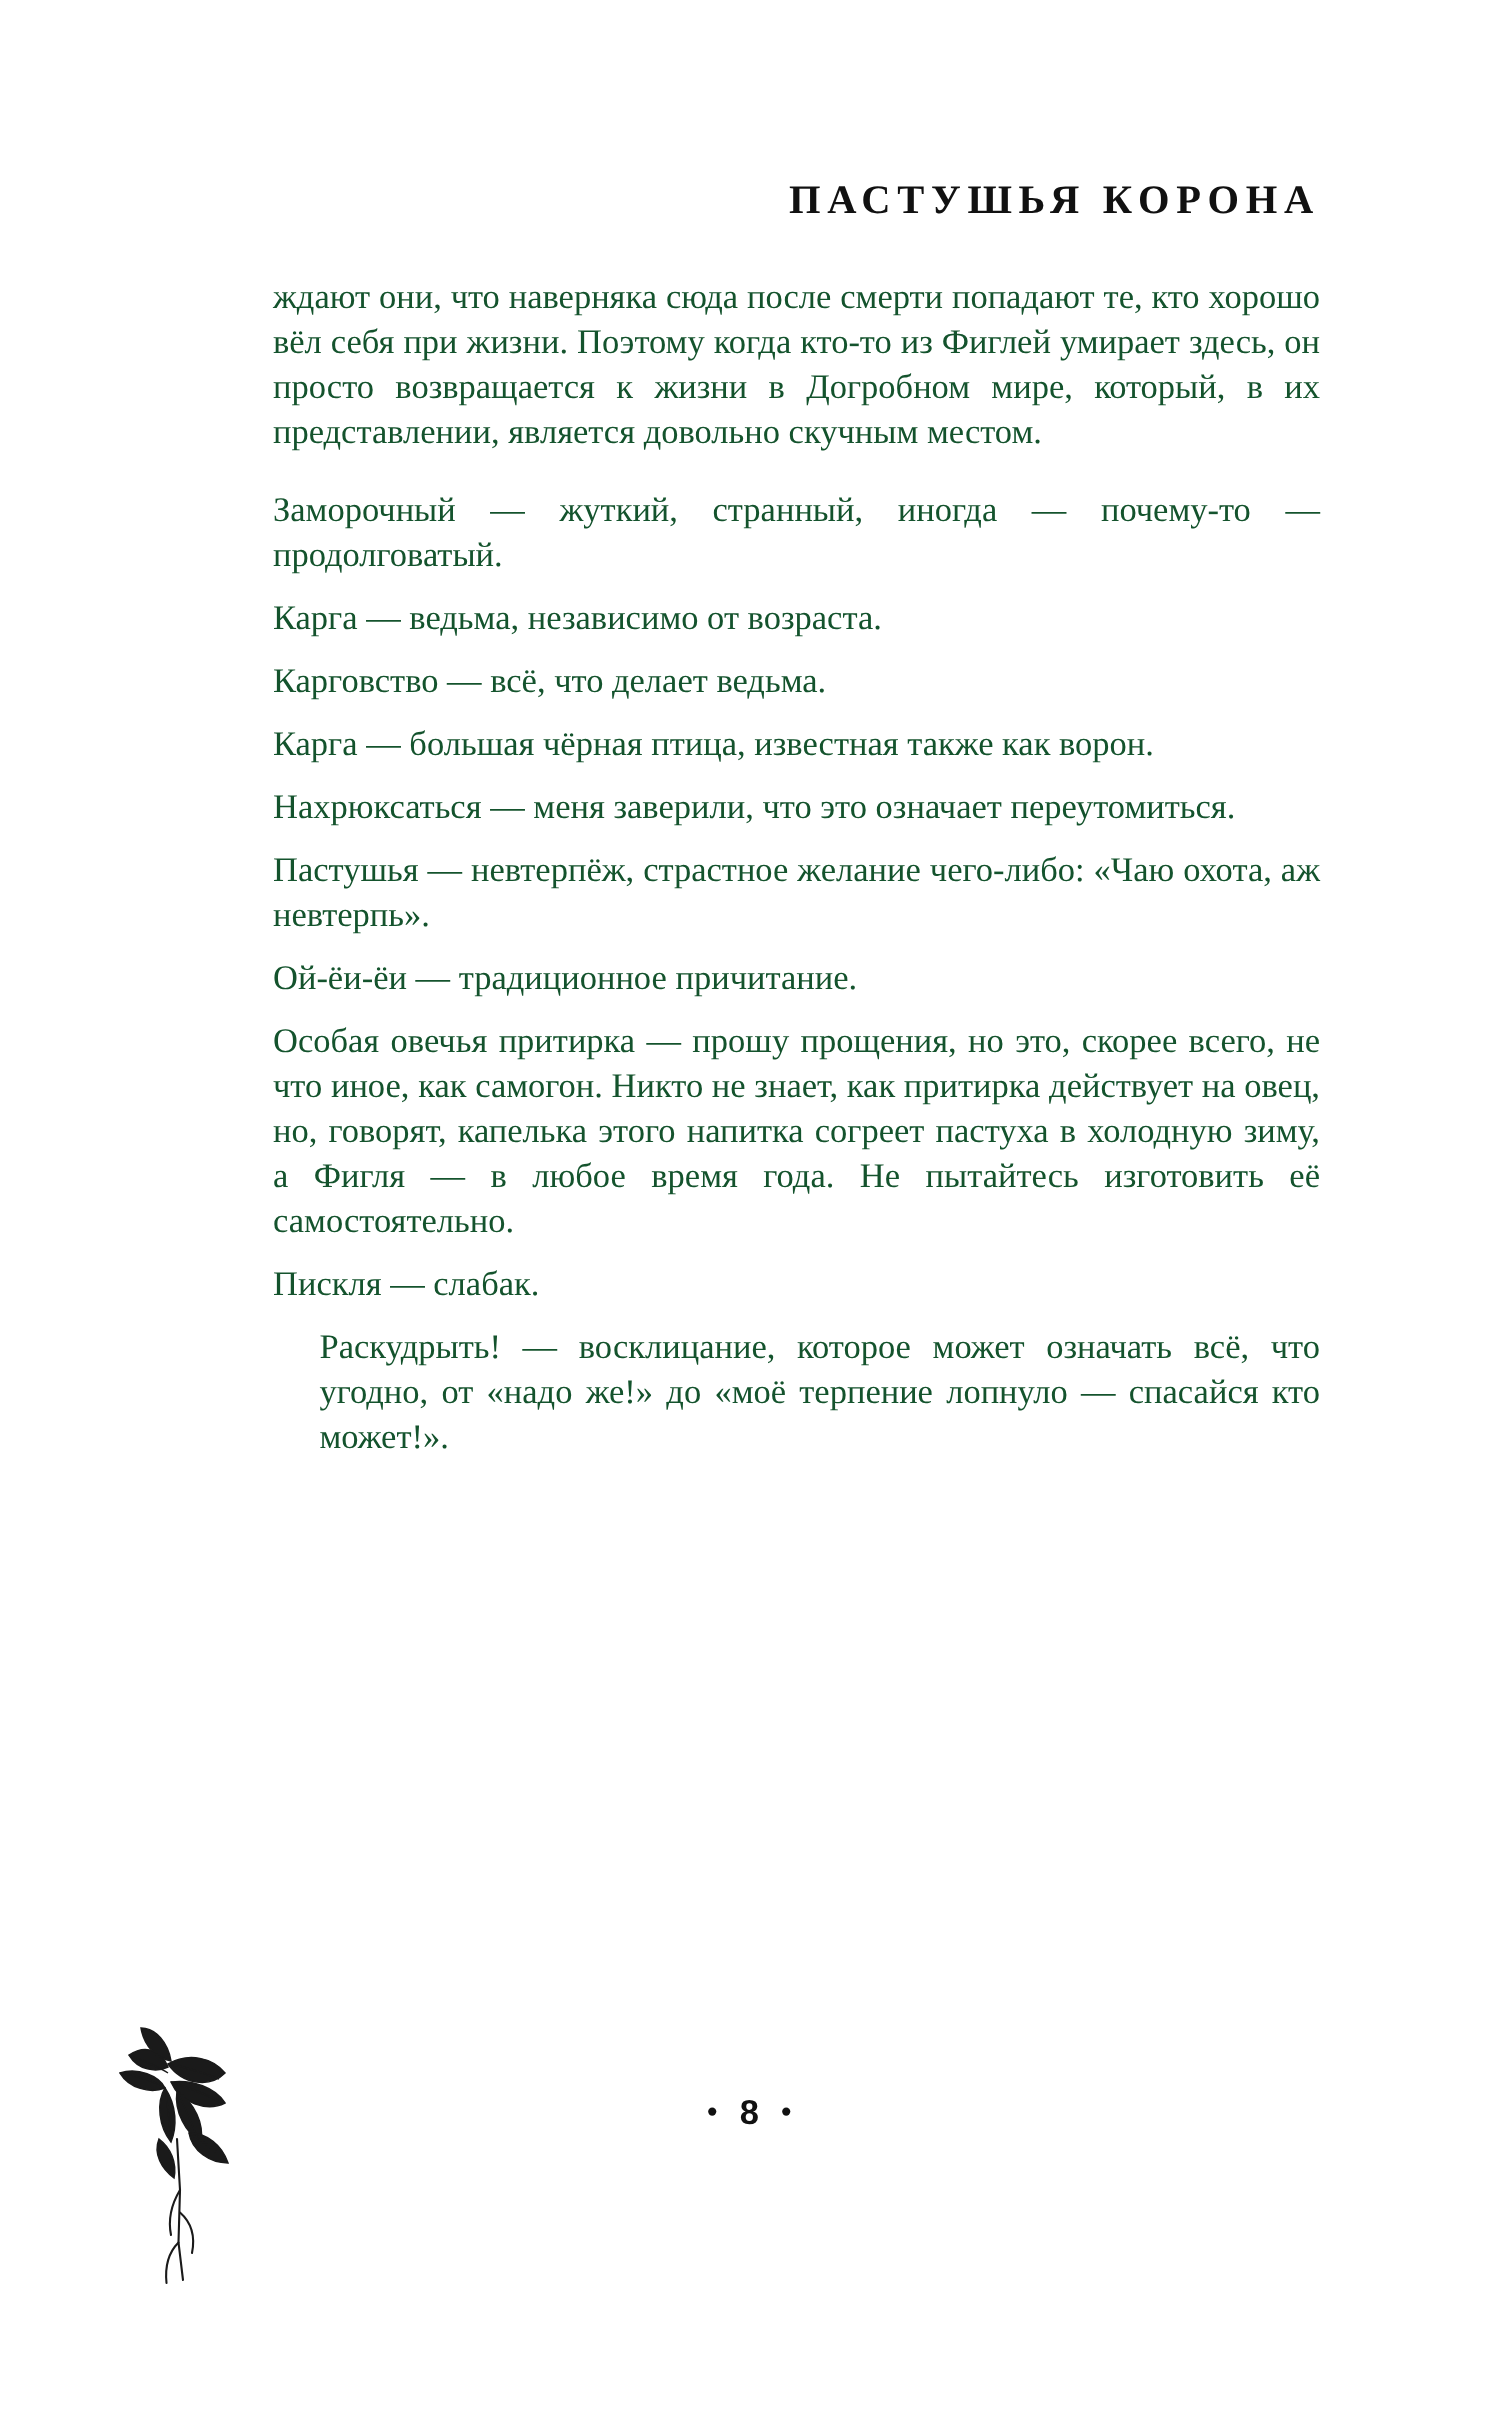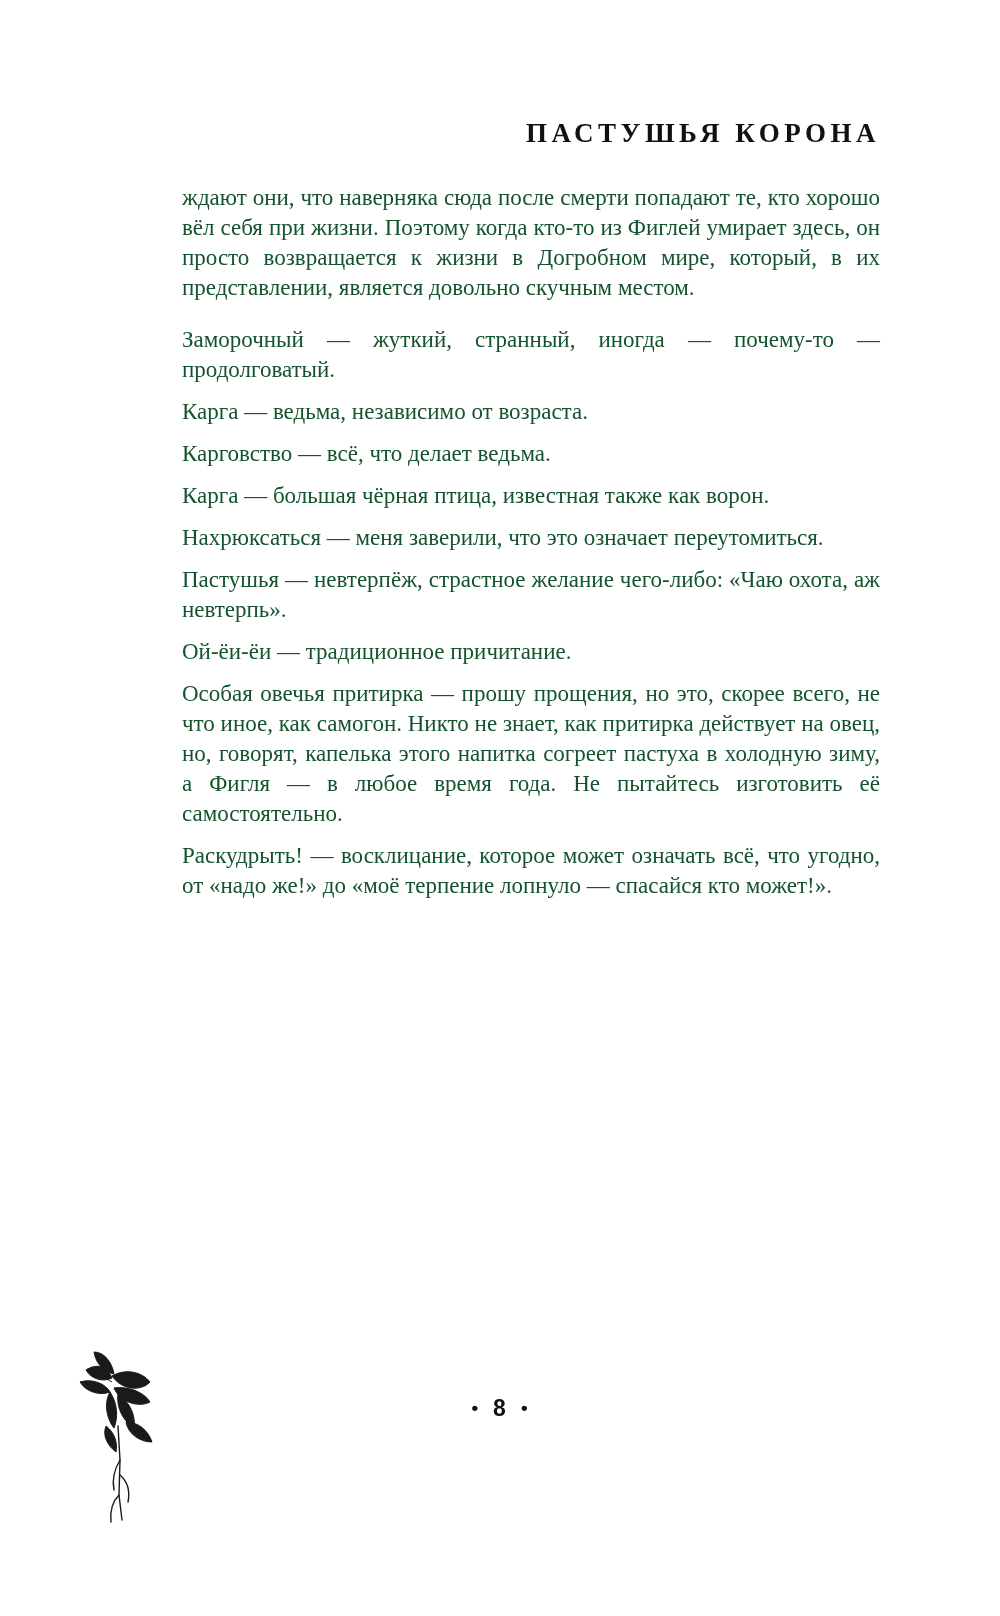--- a/index.html
+++ b/index.html
@@ -37,20 +37,21 @@
     margin: 0 0 12px 0;
     font-size: 23px;
     line-height: 30px;
     text-align: justify;
     text-justify: inter-word;
     hyphens: manual;
     color: #14532d;
   }
   p.para:last-child {
     margin-bottom: 0;
+    margin-left: 31px;
   }
   p.first {
     margin-bottom: 22px;
   }
   .term {
   }
   .footer {
     position: absolute;
     left: 0;
     right: 0;
@@ -122,20 +123,23 @@
     </p>
 
     <p class="para">
       <span class="term">Ой-ёи-ёи</span><span> — традиционное причитание.</span>
     </p>
 
     <p class="para">
       <span class="term">Особая овечья притирка</span><span> — прошу прощения, но это, скорее всего, не что иное, как самогон. Никто не знает, как притирка действует на овец, но, говорят, капелька этого напитка согреет пастуха в холодную зиму, а Фигля — в любое время года. Не пытайтесь изготовить её самостоятельно.</span>
     </p>
 
+    <p class="para">
+      <span class="term">Пискля</span><span> — слабак.</span>
+    </p>
 
 
     <p class="para">
       <span class="term">Раскудрыть!</span><span> — восклицание, которое может означать всё, что угодно, от «надо же!» до «моё терпение лопнуло — спасайся кто может!».</span>
     </p>
 
   </div>
 
   <div class="ornament">
     <svg width="130" height="200" viewBox="0 0 130 200" xmlns="http://www.w3.org/2000/svg">

